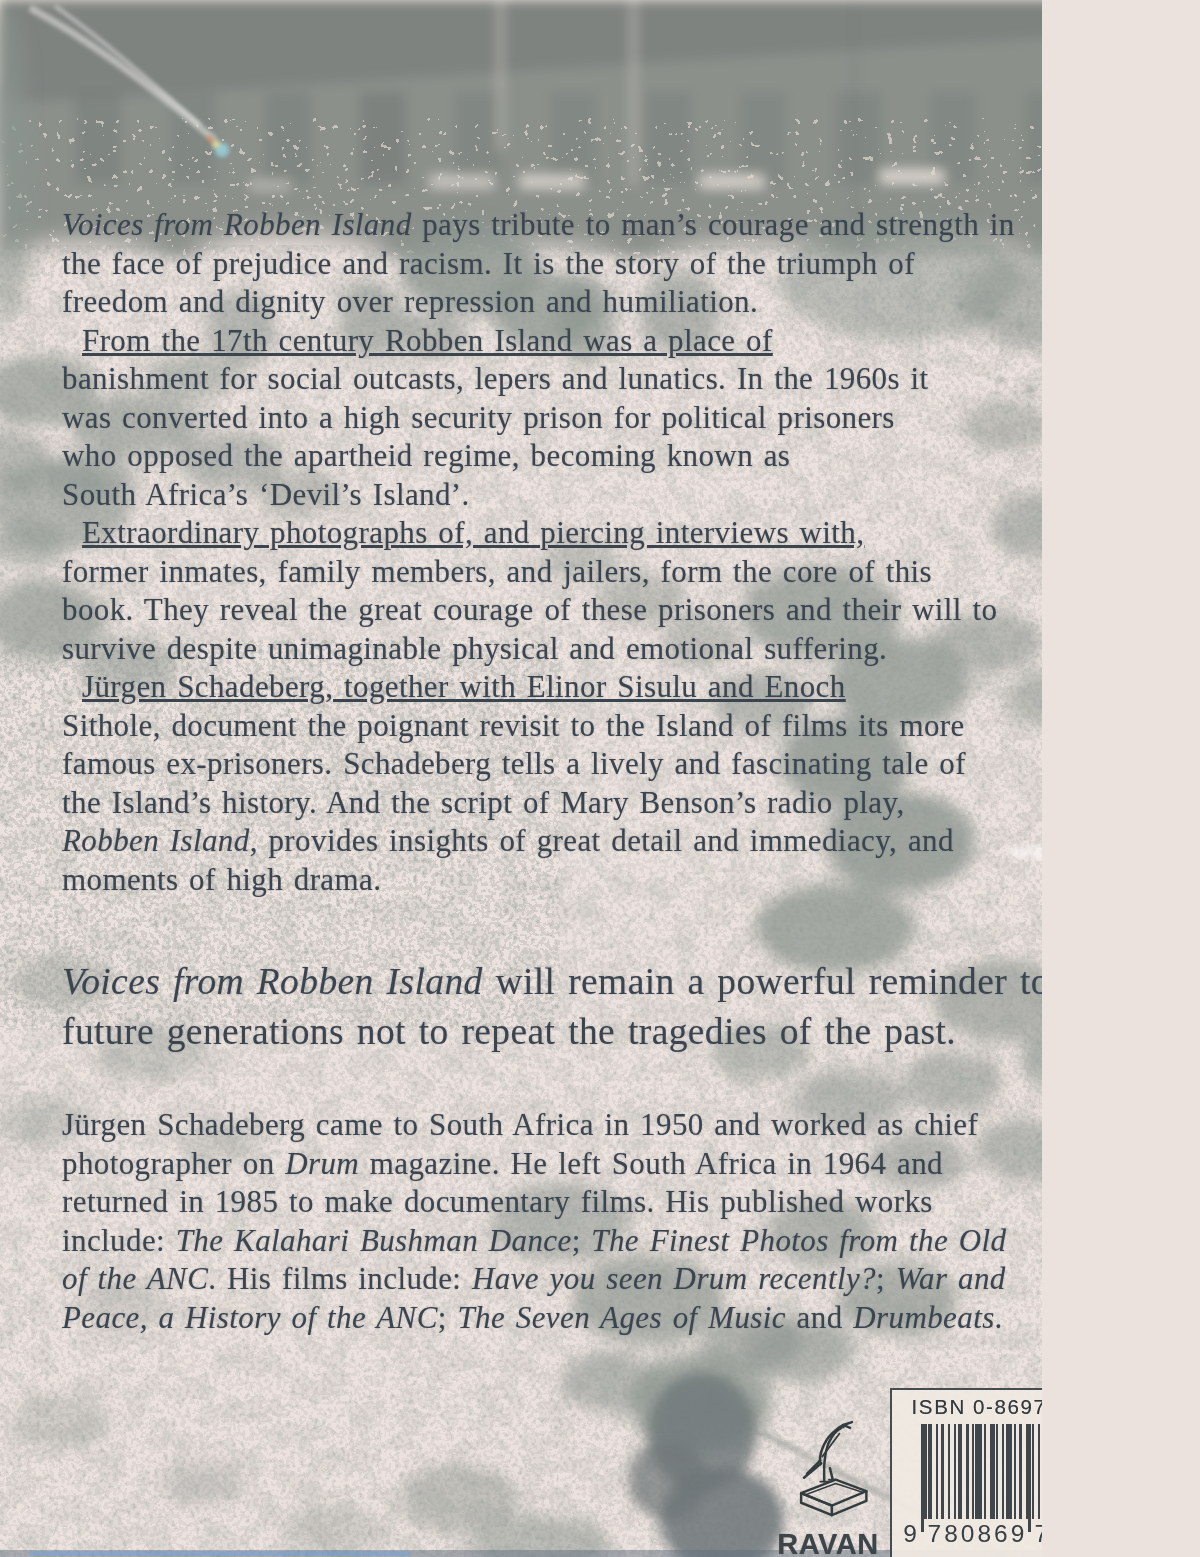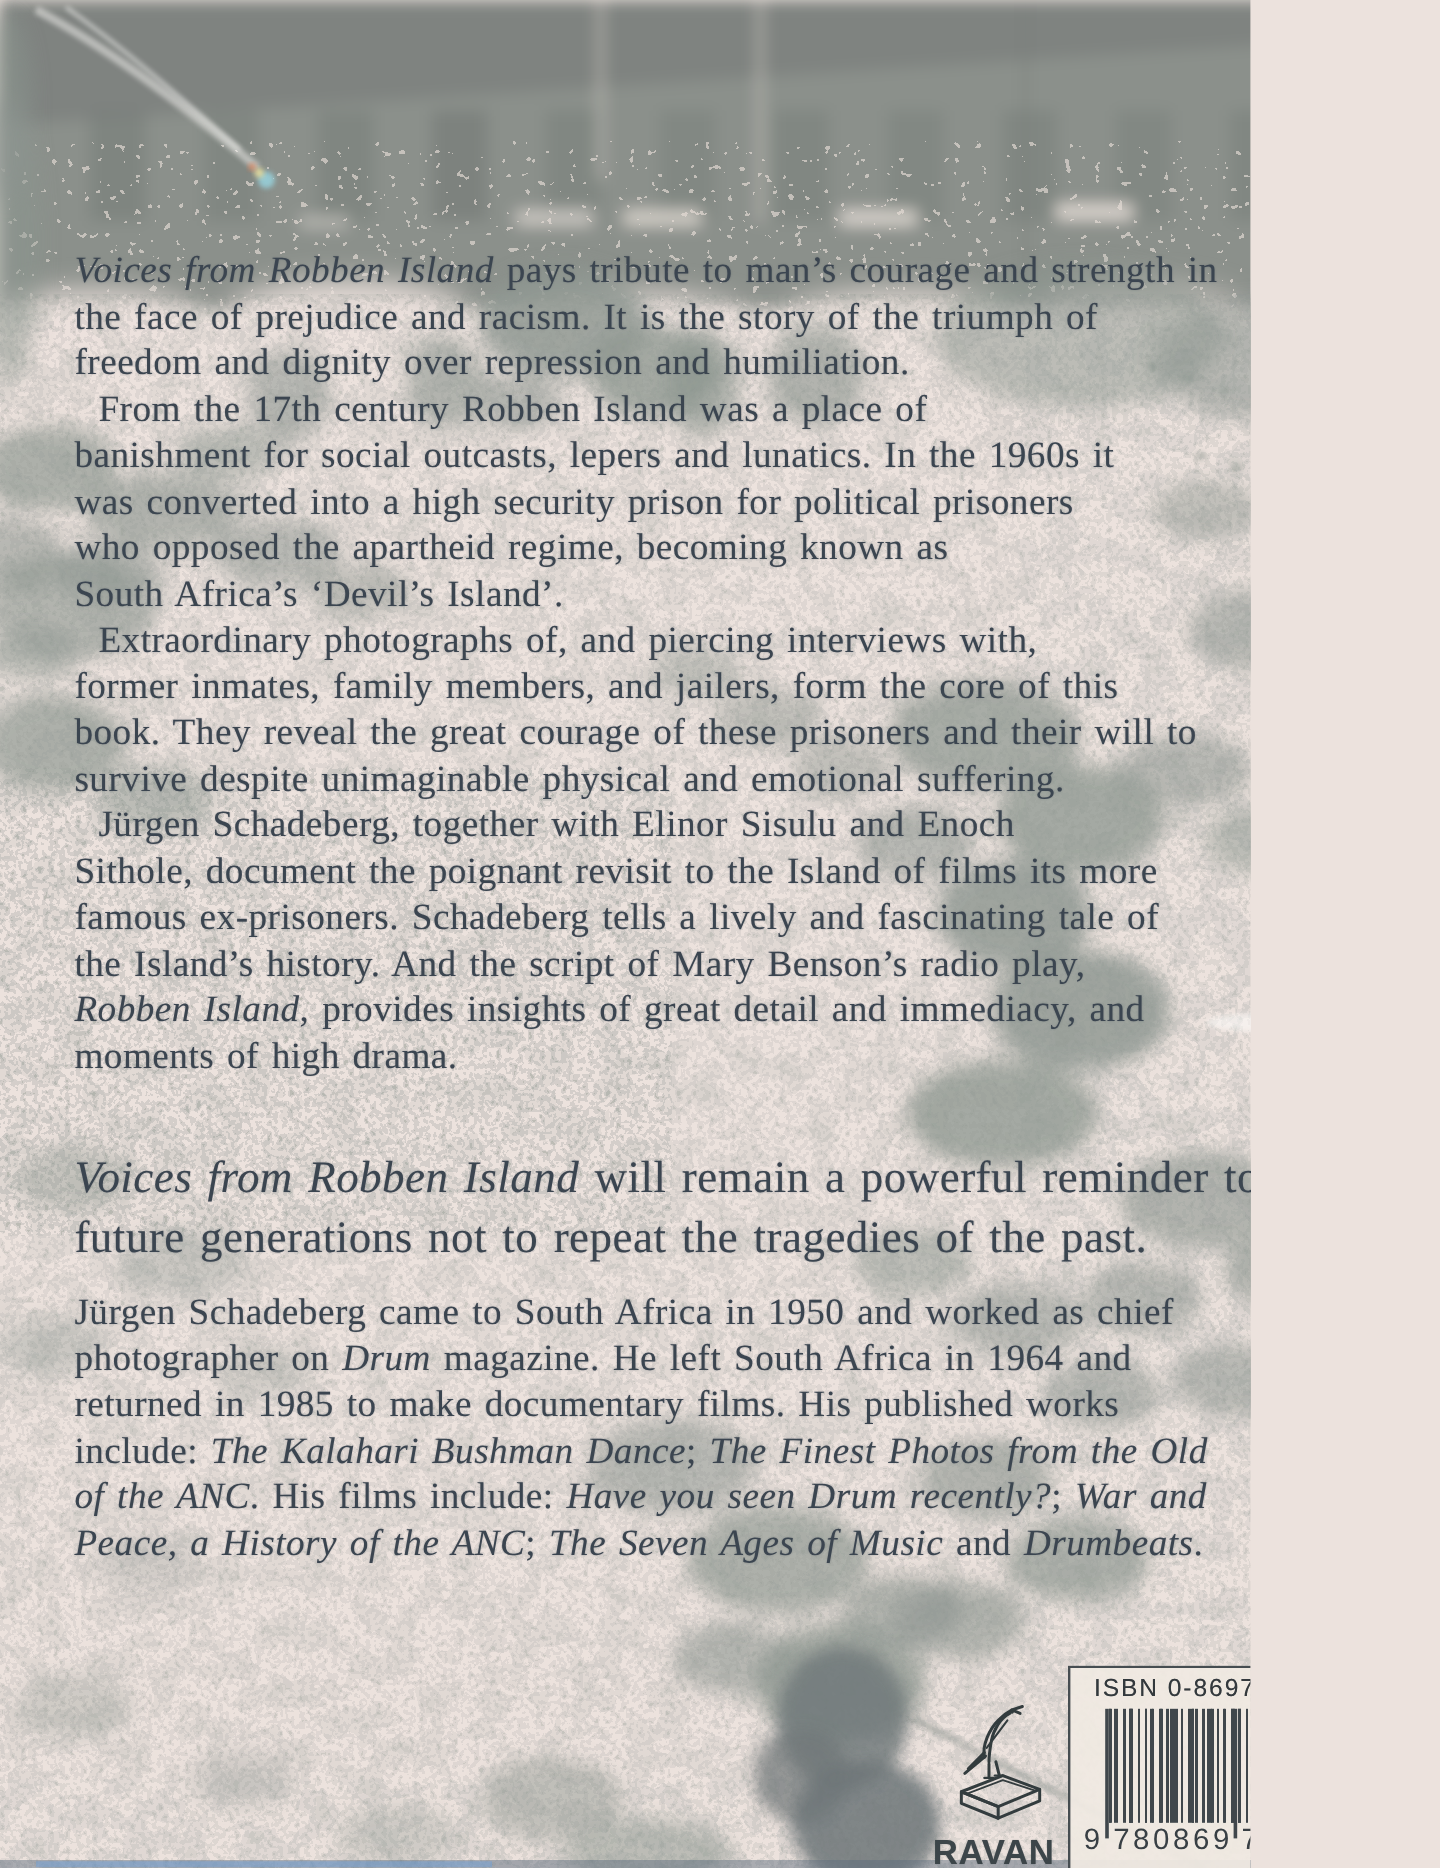--- a/index.html
+++ b/index.html
@@ -8,23 +8,23 @@
          font-family:"Liberation Serif", serif;padding-left:40px;}
   .photo{position:absolute;left:0;top:0;width:1200px;height:1557px;}
 
   
   .textblock{position:absolute;left:62px;top:206px;width:1090px;
              color:#3b4550;text-shadow:0 0 1.5px rgba(59,69,80,.4);}
   .para{margin:0;}
   .para .line{white-space:nowrap;}
   .para.body{font-size:31px;line-height:38.5px;letter-spacing:.4px;word-spacing:2.5px;}
   .para.large{font-size:37.5px;line-height:50px;letter-spacing:.4px;word-spacing:3px;}
-  .para.indent .line:first-child{padding-left:20px;}
+  .para.indent .line:first-child{padding-left:20px;text-decoration:underline;}
   .para.standout{margin-top:58px;}
-  .para.bio{margin-top:17px;}
+  .para.bio{margin-top:49px;}
   .it{font-style:italic;}
 
   
   .publisher{position:absolute;left:772px;top:1420px;width:112px;text-align:center;}
   .publisher svg{display:block;margin:0 auto;}
   .pubname{margin-top:4px;font-family:"Liberation Sans", sans-serif;font-weight:bold;
            font-size:29px;letter-spacing:.5px;color:#3c4549;
            text-shadow:0 0 1px rgba(60,69,73,.5);}
 
   

